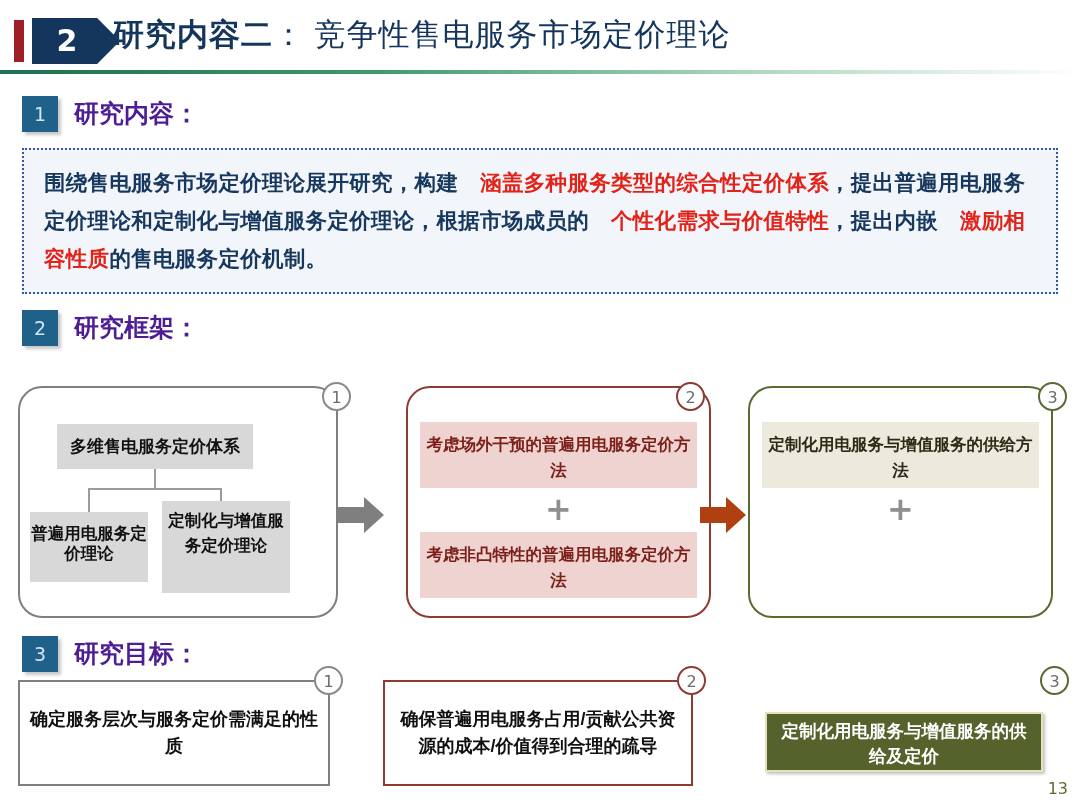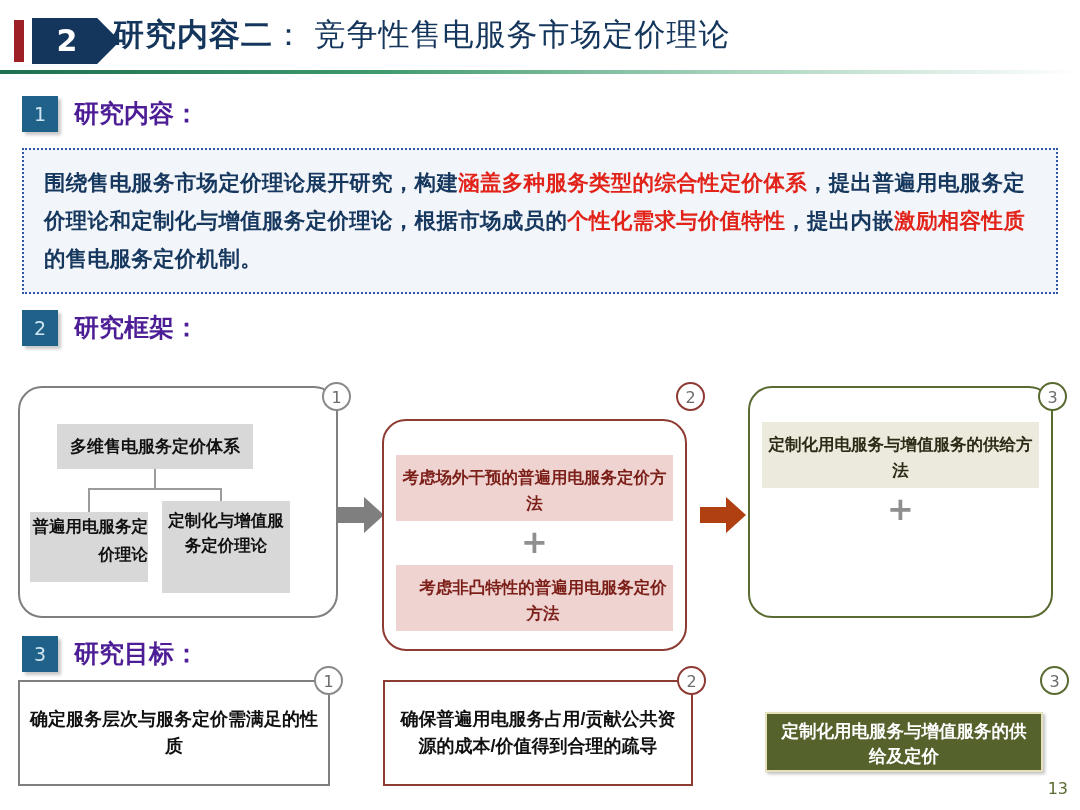--- a/index.html
+++ b/index.html
@@ -101,37 +101,38 @@
   }
   .content-par {
     font-size: 21.5px;
     font-weight: bold;
     color: #16375e;
     line-height: 38px;
     letter-spacing: 0.3px;
   }
   .content-par .hl {
     color: #e2231a;
+    margin-left: 22px;
   }
 
   
   .framework {
     position: absolute;
     left: 0; top: 352px;
     width: 1080px; height: 272px;
   }
   .col {
     position: absolute;
     top: 34px;
     box-sizing: border-box;
     background: #ffffff;
     border-radius: 24px;
   }
   .col-1 { left: 18px;  width: 320px; height: 232px; border: 2px solid #7f7f7f; }
-  .col-2 { left: 382px; width: 305px; height: 232px; border: 2px solid #8e3b34; margin-top: 33px; }
+  .col-2 { left: 406px; width: 305px; height: 232px; border: 2px solid #8e3b34; }
   .col-3 { left: 748px; width: 305px; height: 232px; border: 2px solid #5a6b32; }
 
   .col-head {
     position: absolute;
     top: -26px;
     box-sizing: border-box;
     text-align: center;
     font-size: 17.5px;
     font-weight: bold;
     color: #ffffff;
@@ -172,22 +173,22 @@
     width: 196px; height: 45px;
     background: #d8d8d8;
     font-size: 17px;
     line-height: 45px;
   }
   .c1-left {
     left: 10px; top: 124px;
     width: 118px; height: 70px;
     background: #d8d8d8;
     font-size: 16.5px;
-    line-height: 28px;
-    text-align: right;
+    line-height: 20px;
+    padding-top: 11px;
   }
   .c1-right {
     left: 142px; top: 113px;
     width: 128px; height: 92px;
     background: #d8d8d8;
     font-size: 16.5px;
     line-height: 25px;
     padding-top: 7px;
   }
   .conn {
@@ -200,21 +201,21 @@
     position: absolute;
     box-sizing: border-box;
     text-align: center;
     font-weight: bold;
     font-size: 16.5px;
     line-height: 26px;
     padding-top: 9px;
   }
   .c2-box { background: #eed3d1; color: #7b1f18; left: 12px; width: 277px; height: 66px; }
   .c2-a { top: 34px; }
-  .c2-b { top: 144px; padding-left: 17px; }
+  .c2-b { top: 144px; }
   .c3-box { background: #eceadd; color: #2b2b16; left: 12px; width: 277px; height: 66px; }
   .c3-a { top: 34px; }
   .c3-b { top: 144px; }
 
   .plus {
     position: absolute;
     left: 0; width: 100%;
     top: 104px;
     text-align: center;
     font-size: 32px;

